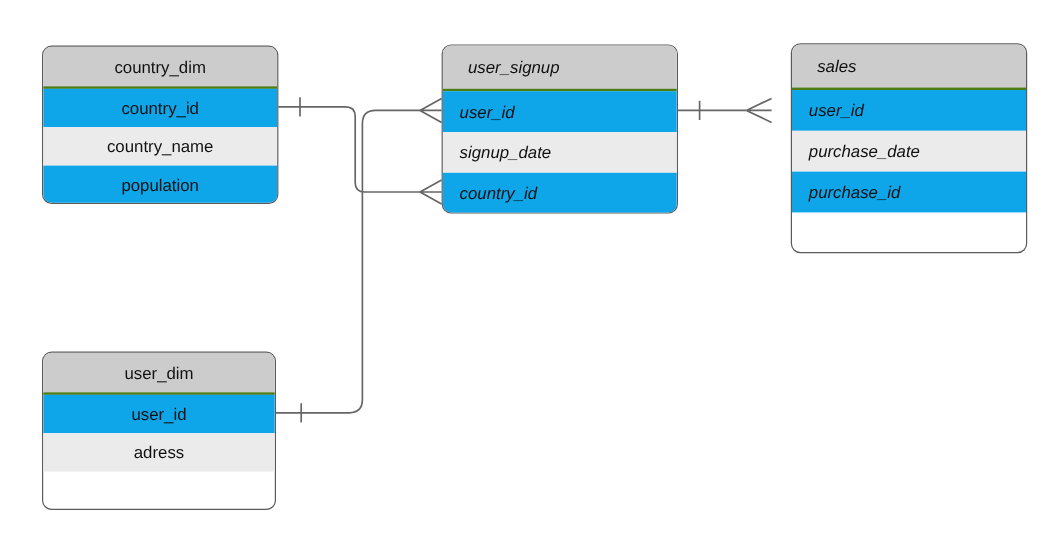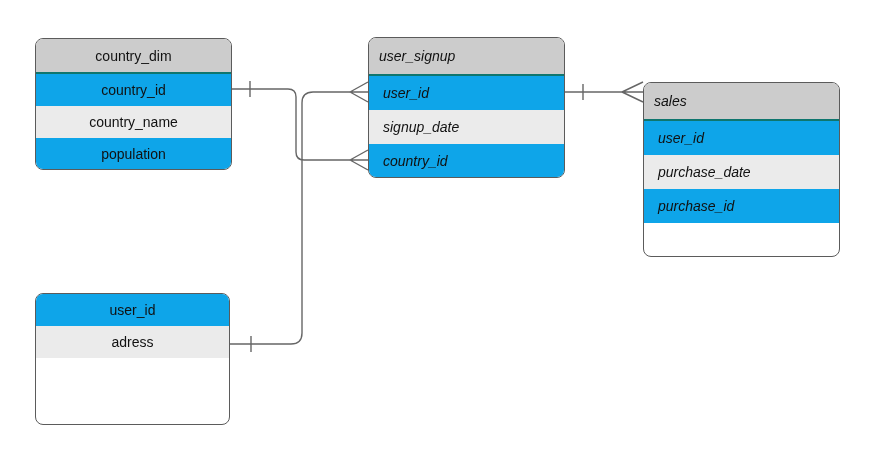--- a/index.html
+++ b/index.html
@@ -28,53 +28,53 @@
     border: 1px solid #5b5b5b;
     border-radius: 8px;
     overflow: hidden;
     background: #ffffff;
     color: #111111;
     font-size: 14px;
   }
   .entity-header {
     box-sizing: border-box;
     background: #cccccc;
-    border-bottom: 2px solid #0f766e;
+    border-bottom: 2px solid #4d7c0f;
     display: flex;
     align-items: center;
     justify-content: center;
   }
   .entity-row {
     box-sizing: border-box;
     background: #0ea5e9;
     display: flex;
     align-items: center;
     justify-content: center;
   }
   .entity-row.alt { background: #ebebeb; }
   
   
   .entity.italic .entity-header,
   .entity.italic .entity-row {
     font-style: italic;
     justify-content: flex-start;
   }
-  .entity.italic .entity-header { padding-left: 10px; }
+  .entity.italic .entity-header { padding-left: 21px; }
   .entity.italic .entity-row  { padding-left: 14px; }
   
   .geo-country   { left: 35px;  top: 38px;  width: 197px; height: 132px; }
   .geo-country .entity-header { height: 35px; }
   .geo-country .entity-row    { height: 32px; }
   .geo-userdim   { left: 35px;  top: 293px; width: 195px; height: 132px; }
   .geo-userdim .entity-header { height: 35px; }
   .geo-userdim .entity-row    { height: 32px; }
   .geo-signup    { left: 368px; top: 37px;  width: 197px; height: 141px; }
   .geo-signup .entity-header  { height: 38px; }
   .geo-signup .entity-row     { height: 34px; }
-  .geo-sales     { left: 643px; top: 36px;  width: 197px; height: 175px; margin-top: 46px; }
+  .geo-sales     { left: 659px; top: 36px;  width: 197px; height: 175px; }
   .geo-sales .entity-header   { height: 38px; }
   .geo-sales .entity-row      { height: 34px; }
 </style>
 </head>
 <body>
 
 <div class="canvas">
 
   <svg class="connectors" viewBox="0 0 883 460">
 
@@ -112,17 +112,18 @@
   </div>
 
   <div class="entity italic geo-sales">
     <div class="entity-header">sales</div>
     <div class="entity-row">user_id</div>
     <div class="entity-row alt">purchase_date</div>
     <div class="entity-row">purchase_id</div>
   </div>
 
   <div class="entity plain geo-userdim">
+    <div class="entity-header">user_dim</div>
     <div class="entity-row">user_id</div>
     <div class="entity-row alt">adress</div>
   </div>
 
 </div>
 
 </body></html>

